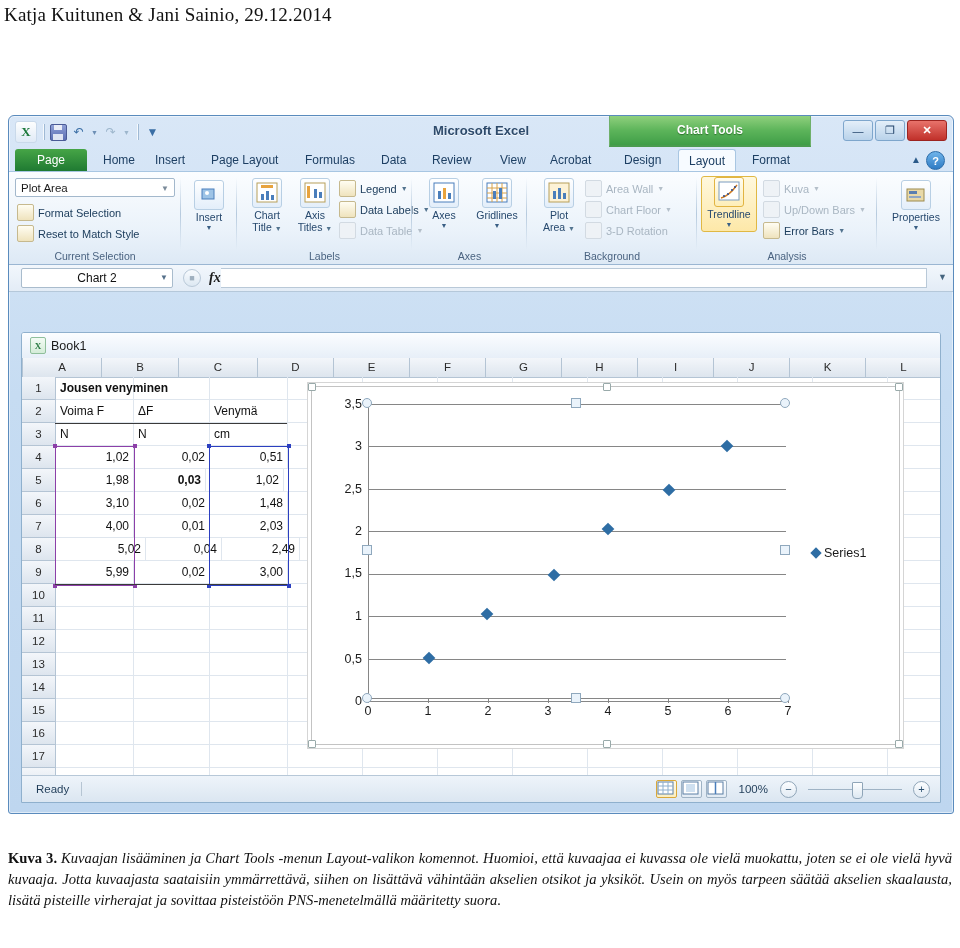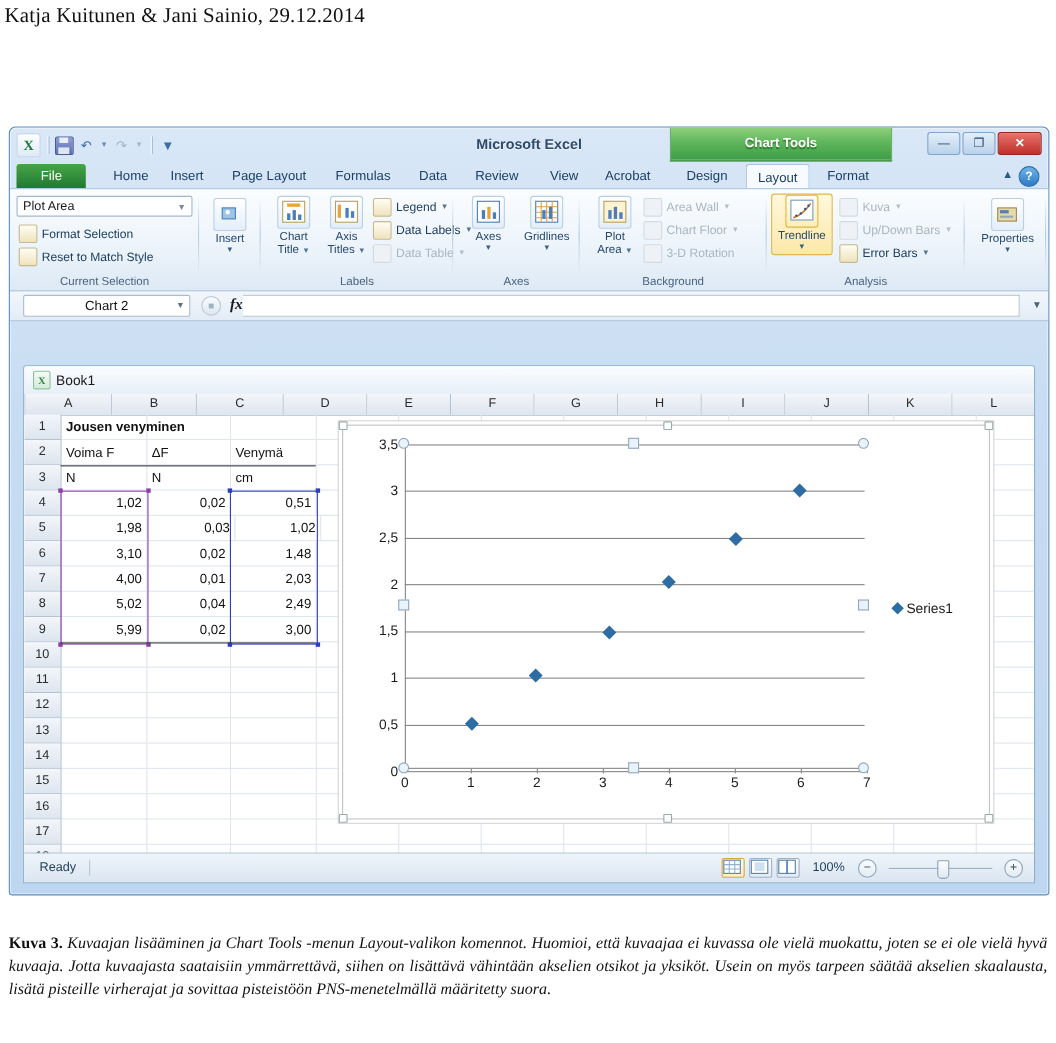--- a/index.html
+++ b/index.html
@@ -270,21 +270,21 @@
       <span>Chart Tools</span>
     </div>
     <div class="winbtns">
       <div class="wbtn">—</div>
       <div class="wbtn">❐</div>
       <div class="wbtn close">✕</div>
     </div>
   </div>
 
   <div class="tabstrip">
-    <div class="tab file" style="left:6px">File</div>
+    <div class="tab file" style="left:6px">Page</div>
     <div class="tab" style="left:84px">Home</div>
     <div class="tab" style="left:136px">Insert</div>
     <div class="tab" style="left:192px">Page Layout</div>
     <div class="tab" style="left:286px">Formulas</div>
     <div class="tab" style="left:362px">Data</div>
     <div class="tab" style="left:413px">Review</div>
     <div class="tab" style="left:481px">View</div>
     <div class="tab" style="left:531px">Acrobat</div>
     <div class="tab" style="left:605px">Design</div>
     <div class="tab active" style="left:669px">Layout</div>
@@ -568,21 +568,21 @@
             <div class="cell num" style="width: 75px;"></div>
             <div class="cell num" style="width: 75px;"></div>
             <div class="cell num" style="width: 75px;"></div>
             <div class="cell num" style="width: 75px;"></div>
             <div class="cell num" style="width: 75px;"></div>
             <div class="cell num" style="width: 75px;"></div>
           </div>
           <div class="row">
             <div class="rh">5</div>
             <div class="cell num" style="width: 78px;">1,98</div>
-            <div class="cell num" style="width: 80px;">0,03</div>
+            <div class="cell num" style="width: 72px; font-weight: bold;">0,03</div>
             <div class="cell num" style="width: 78px;">1,02</div>
             <div class="cell num" style="width: 75px;"></div>
             <div class="cell num" style="width: 75px;"></div>
             <div class="cell num" style="width: 75px;"></div>
             <div class="cell num" style="width: 75px;"></div>
             <div class="cell num" style="width: 75px;"></div>
             <div class="cell num" style="width: 75px;"></div>
             <div class="cell num" style="width: 75px;"></div>
             <div class="cell num" style="width: 75px;"></div>
             <div class="cell num" style="width: 75px;"></div>
@@ -612,21 +612,21 @@
             <div class="cell num" style="width: 75px;"></div>
             <div class="cell num" style="width: 75px;"></div>
             <div class="cell num" style="width: 75px;"></div>
             <div class="cell num" style="width: 75px;"></div>
             <div class="cell num" style="width: 75px;"></div>
             <div class="cell num" style="width: 75px;"></div>
             <div class="cell num" style="width: 75px;"></div>
           </div>
           <div class="row">
             <div class="rh">8</div>
-            <div class="cell num" style="width: 78px;">5,02</div>
+            <div class="cell num" style="width: 90px;">5,02</div>
             <div class="cell num" style="width: 76px;">0,04</div>
             <div class="cell num" style="width: 78px;">2,49</div>
             <div class="cell num" style="width: 75px;"></div>
             <div class="cell num" style="width: 75px;"></div>
             <div class="cell num" style="width: 75px;"></div>
             <div class="cell num" style="width: 75px;"></div>
             <div class="cell num" style="width: 75px;"></div>
             <div class="cell num" style="width: 75px;"></div>
             <div class="cell num" style="width: 75px;"></div>
             <div class="cell num" style="width: 75px;"></div>

